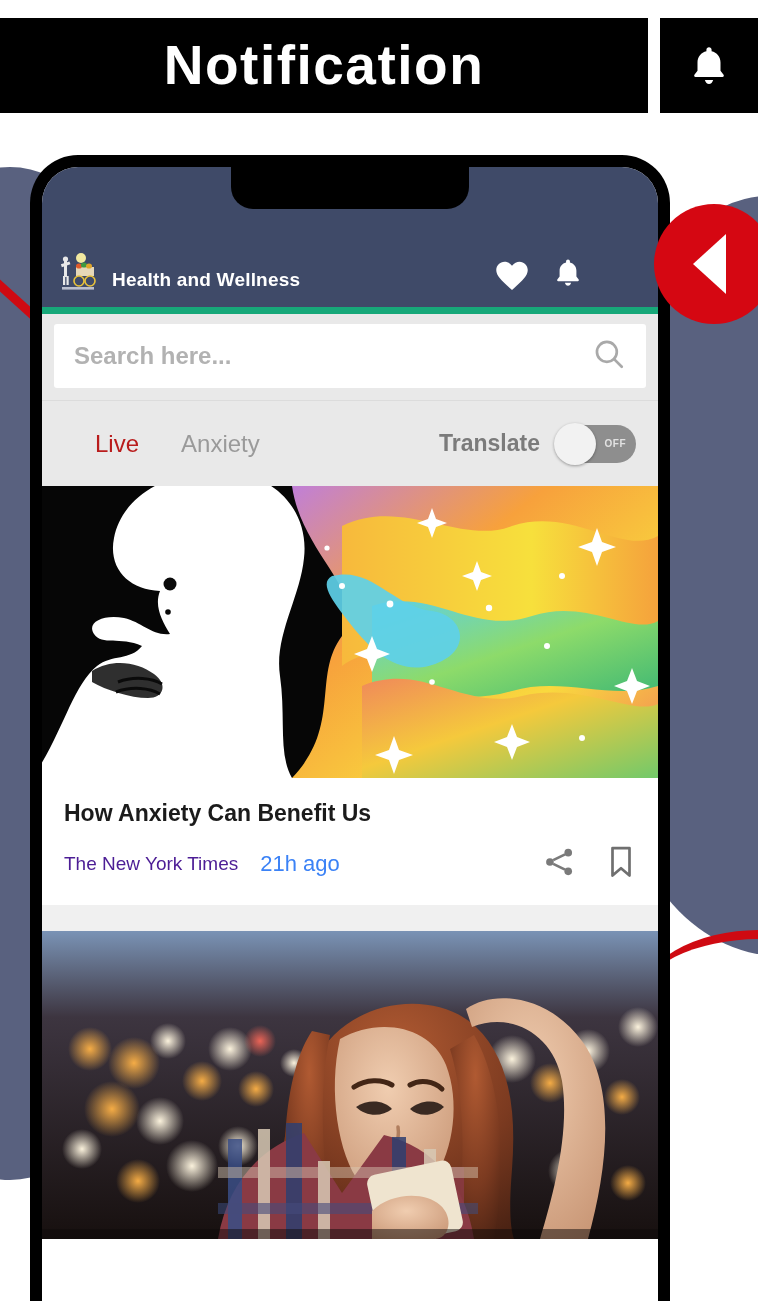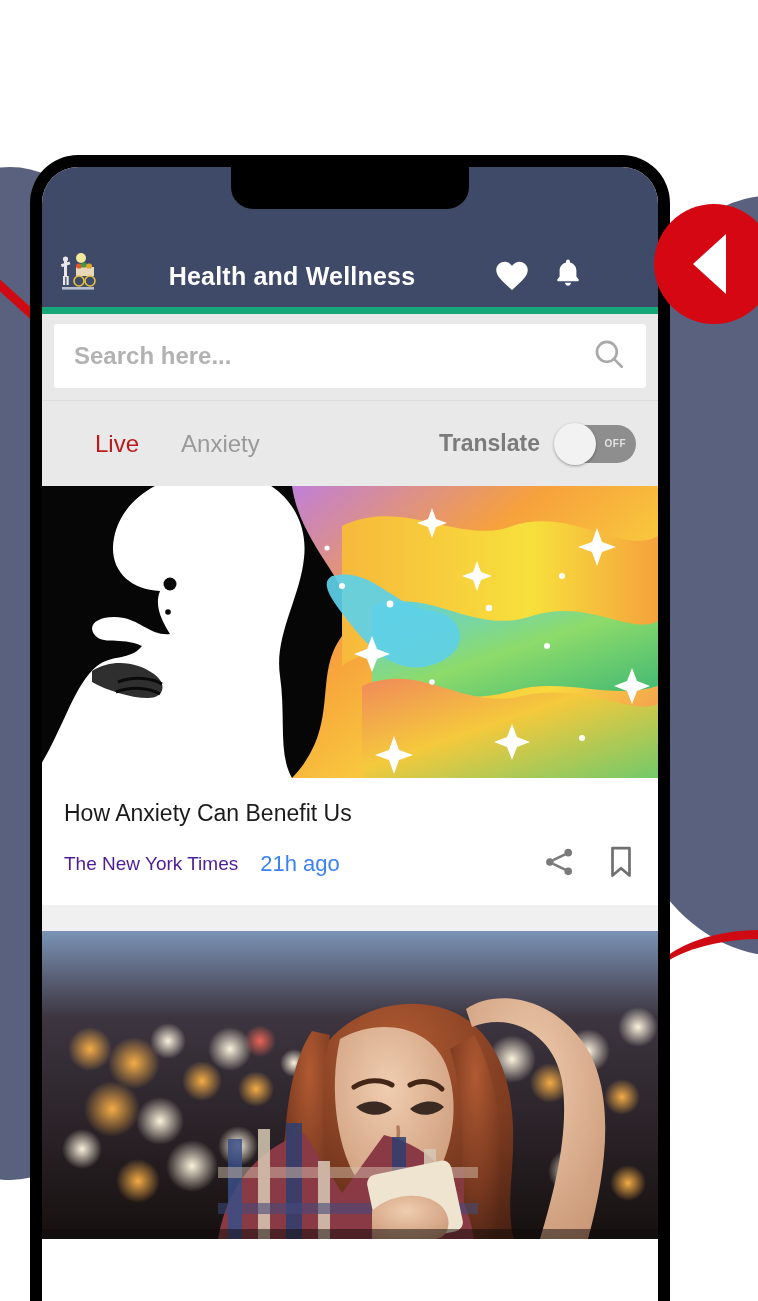--- a/index.html
+++ b/index.html
@@ -154,26 +154,25 @@
     padding: 0 14px 16px 14px;
   }
   .app-logo {
     width: 44px; height: 40px;
     margin-right: 12px;
     display: flex; align-items: center; justify-content: center;
     flex: none;
   }
   .app-title {
     color: #ffffff;
-    font-size: 25px;
+    font-size: 19px;
     font-weight: 700;
     flex: 1;
     white-space: nowrap;
     letter-spacing: 0.2px;
-    text-align: center;
   }
   .appbar-icon {
     margin-left: 22px;
     display: flex; align-items: center; justify-content: center;
     flex: none;
   }
   .hamburger { width: 38px; }
   .hamburger span {
     display: block;
     height: 6px;
@@ -267,21 +266,21 @@
     position: relative;
     height: 292px;
     background: #050505;
     overflow: hidden;
   }
   .hero-illustration svg { display: block; width: 100%; height: 100%; }
 
   .card-body { padding: 22px 22px 0 22px; background: #ffffff; }
   .card-title {
     font-size: 23px;
-    font-weight: 400;
+    font-weight: 700;
     color: #1b1b1b;
     margin-bottom: 18px;
   }
   .card-desc {
     font-size: 21px;
     color: #8c8c8c;
     line-height: 1.33;
     margin-bottom: 30px;
   }
   .card-meta {
@@ -312,20 +311,31 @@
     overflow: hidden;
     background: #1a1118;
   }
   .photo-card svg { display: block; width: 100%; height: 100%; }
 </style>
 </head>
 <body>
 
 <div id="stage">
 
+  <div class="top-banner-row">
+    <div class="banner-title-box">
+      <div class="banner-title">Notification</div>
+    </div>
+    <div class="banner-bell-box">
+      <svg viewBox="0 0 24 24">
+        <path fill="#ffffff" d="M12 2.2c-.75 0-1.35.6-1.35 1.35v.75C7.9 4.9 6 7.3 6 10.2v4.3l-1.6 2.1c-.35.45-.03 1.1.55 1.1h14.1c.58 0 .9-.65.55-1.1L18 14.5v-4.3c0-2.9-1.9-5.3-4.65-5.9v-.75c0-.75-.6-1.35-1.35-1.35z"></path>
+        <path fill="#ffffff" d="M9.85 19.3c.25 1.22 1.2 2.1 2.15 2.1s1.9-.88 2.15-2.1z"></path>
+      </svg>
+    </div>
+  </div>
 
   <div class="bg-shape bg-left-top"></div>
   <div class="bg-shape bg-left-bottom"></div>
   <div class="bg-shape bg-right-top"></div>
   <div class="bg-shape bg-right-bottom"></div>
   <div class="bg-red-diag"></div>
   <div class="bg-red-arc"></div>
 
   <div class="back-circle">
     <div class="tri"></div>

